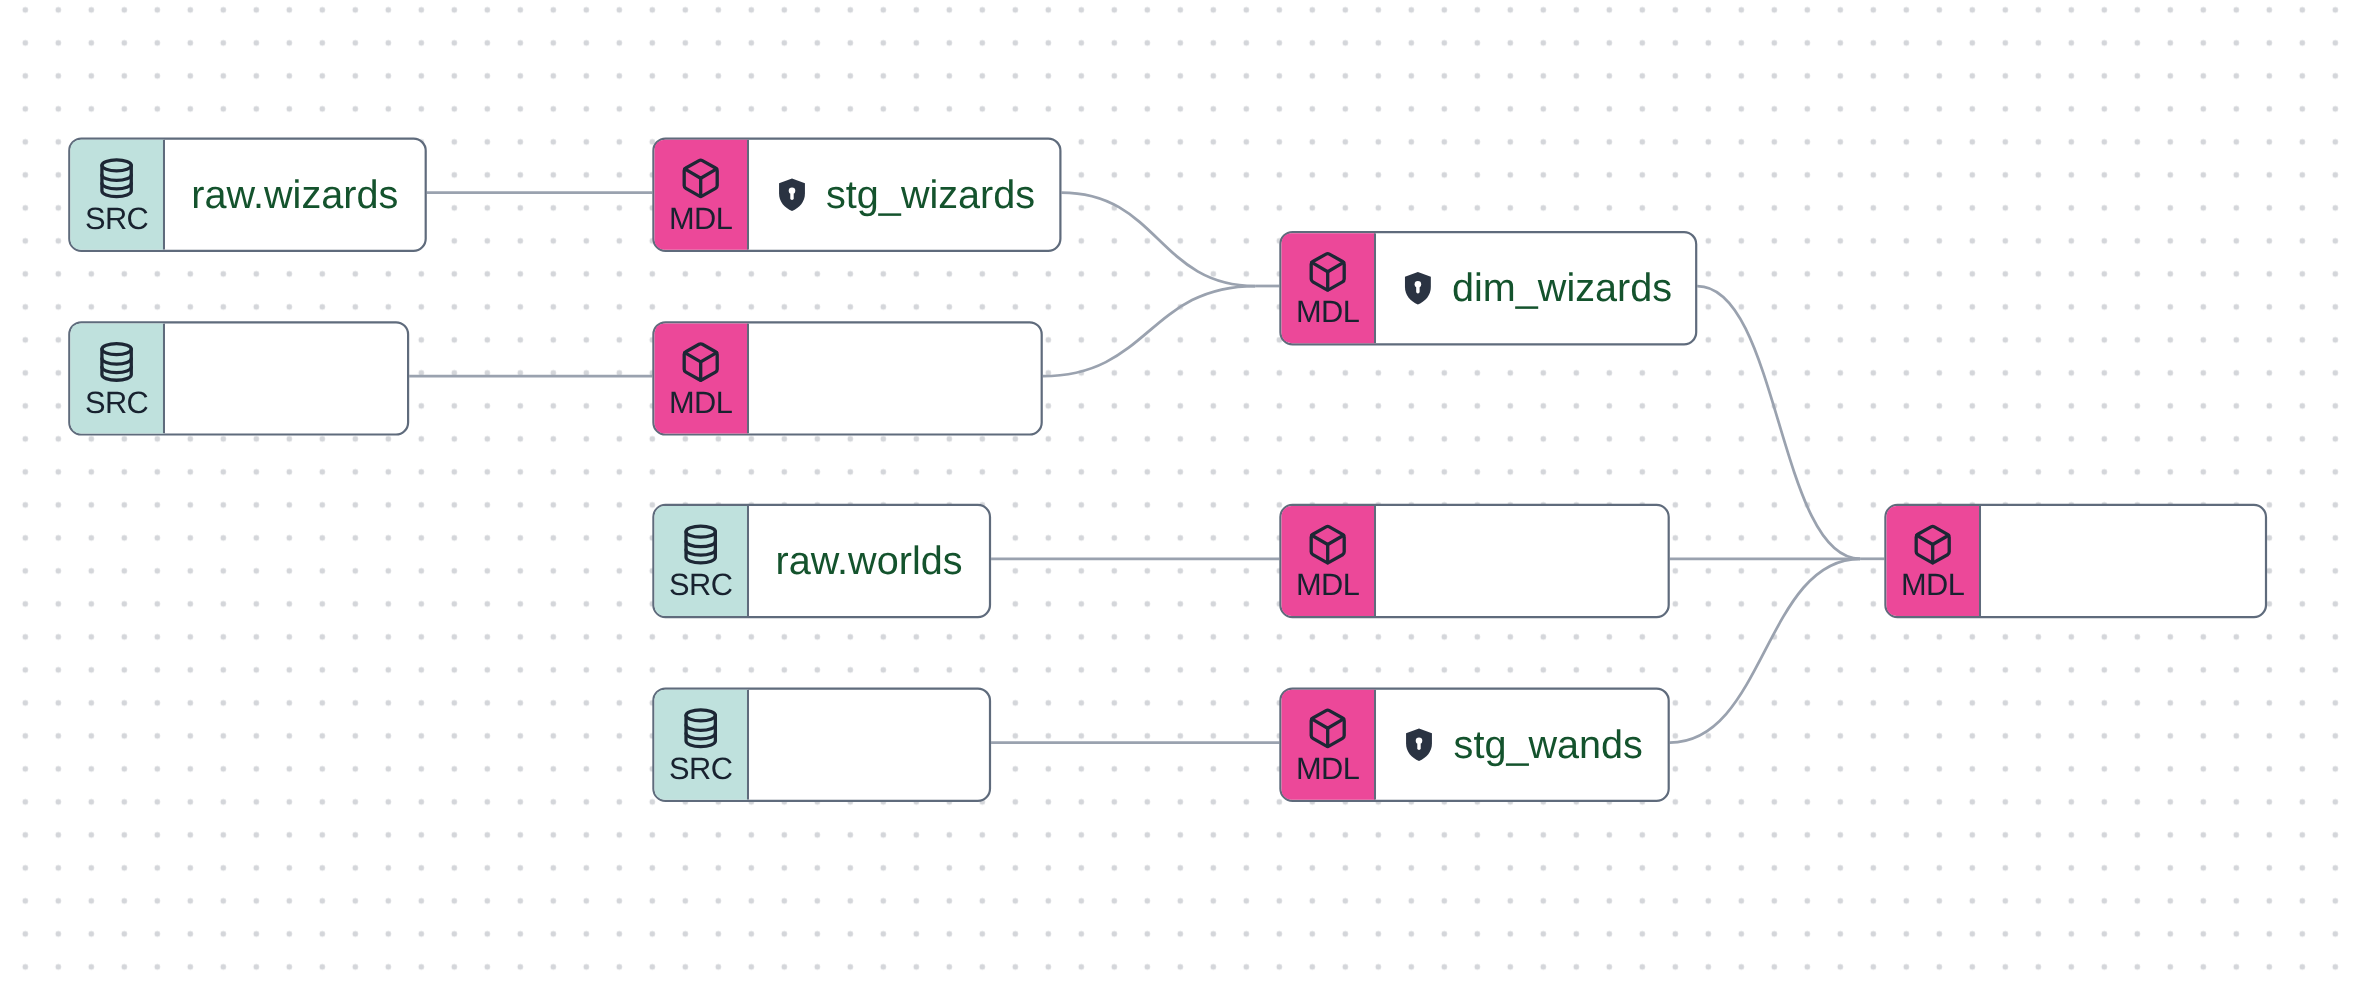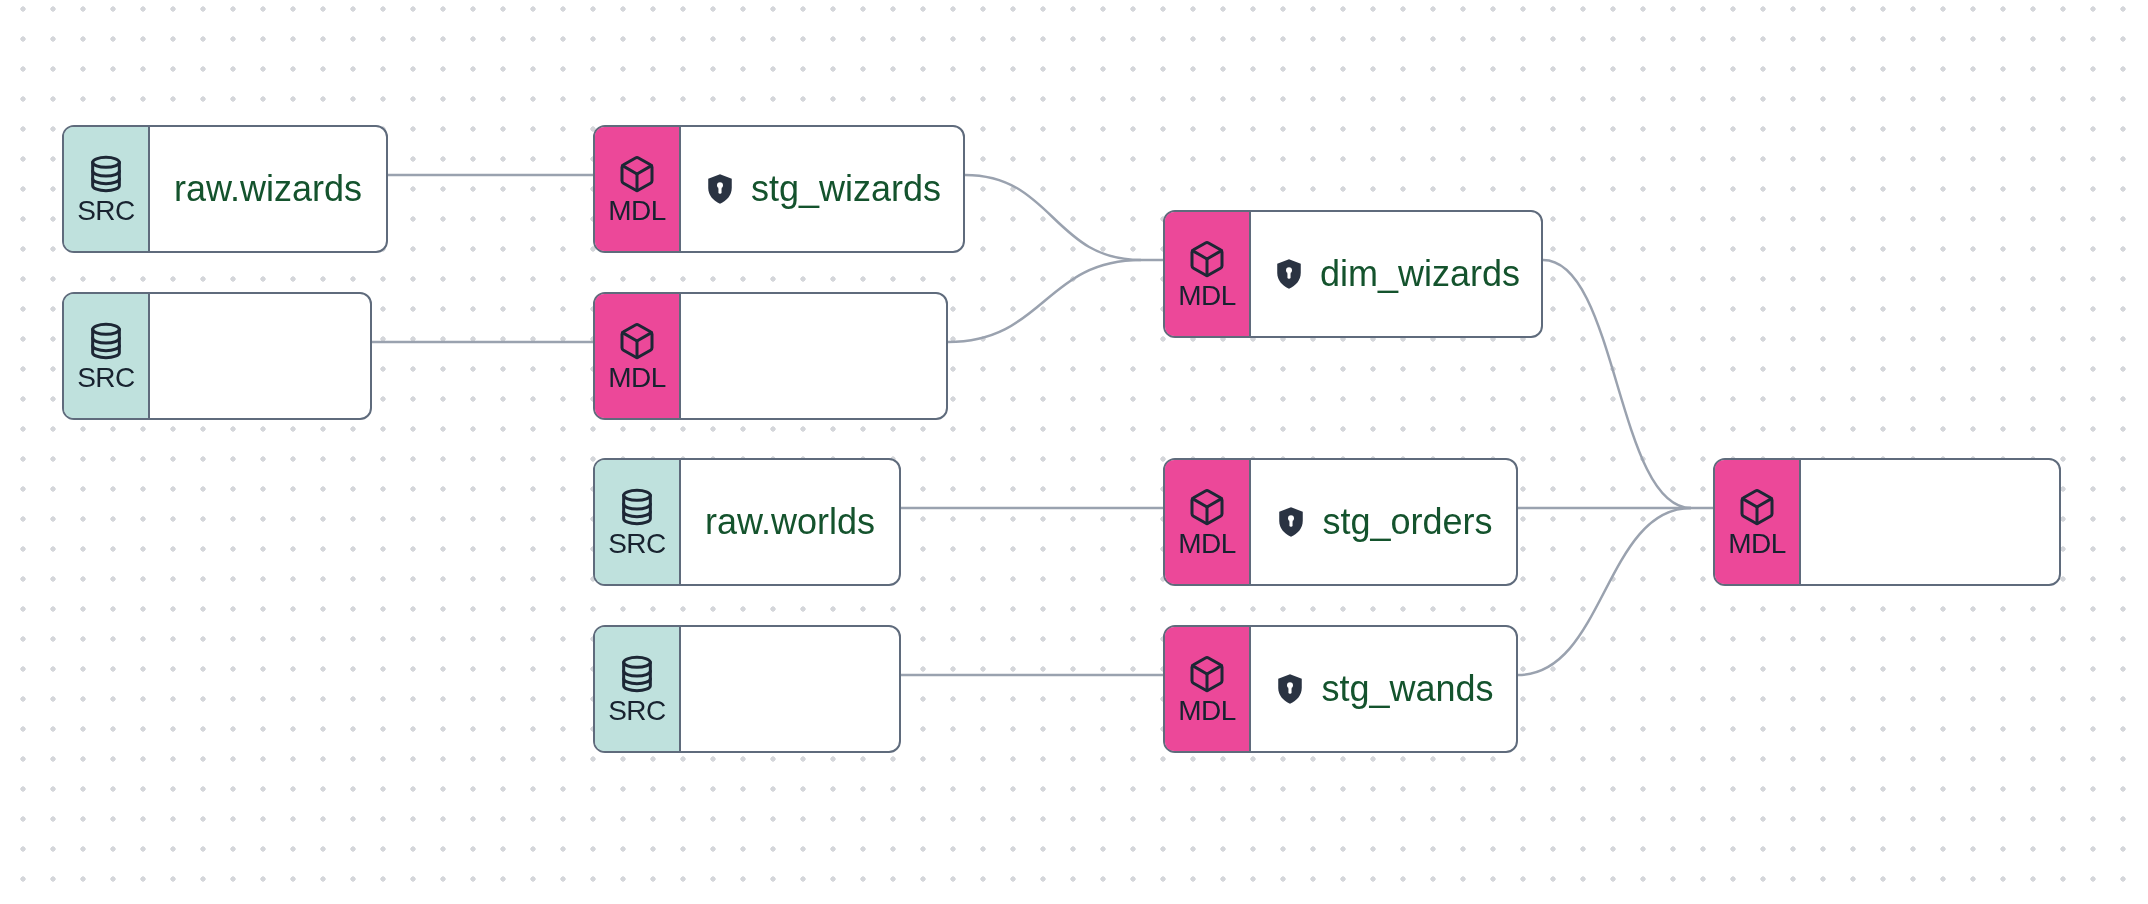--- a/index.html
+++ b/index.html
@@ -7,21 +7,21 @@
     position:relative;width:2148px;height:904px;overflow:hidden;
     background:#ffffff;
     background-image:radial-gradient(circle,#d4d6da 2.4px,transparent 2.9px);
     background-size:30px 30px;background-position:8px 24px;
     font-family:"Liberation Sans",sans-serif;
   }
   svg.edges{position:absolute;left:0;top:0;width:2148px;height:904px;display:block;}
   svg.edges path{fill:none;stroke:#9aa2af;stroke-width:2.5px;}
 
   .node{
-    position:absolute;height:128px;display:flex;box-sizing:border-box;
+    position:absolute;height:104px;display:flex;box-sizing:border-box;
     background:#ffffff;border:2.5px solid #5f6b7c;border-radius:12px;
     cursor:pointer;
   }
   .badge{
     flex:0 0 84px;width:84px;display:flex;flex-direction:column;
     align-items:center;justify-content:center;gap:3px;
     border-right:2.5px solid #5f6b7c;border-radius:9px 0 0 9px;
   }
   .kind-src .badge{background:#bfe1dd;}
   .kind-mdl .badge{background:#ec4899;}
@@ -175,65 +175,55 @@
     <div class="badge">
       <span class="icon">
   <svg viewBox="0 0 24 24" fill="none" stroke-width="1.8" stroke-linecap="round" stroke-linejoin="round">
     <path d="M21 16V8a1.8 1.8 0 0 0-.9-1.56l-7.2-4.05a1.8 1.8 0 0 0-1.8 0L3.9 6.44A1.8 1.8 0 0 0 3 8v8a1.8 1.8 0 0 0 .9 1.56l7.2 4.05a1.8 1.8 0 0 0 1.8 0l7.2-4.05A1.8 1.8 0 0 0 21 16z"></path>
     <path d="M3.3 6.95 12 12l8.7-5.05"></path>
     <path d="M12 22.1V12"></path>
   </svg>
 </span>
       <span class="badge-label">MDL</span>
     </div>
+  </div>
+
+  <div class="node kind-src n-raw_wands">
+    <div class="badge">
+      <span class="icon">
+  <svg viewBox="0 0 24 24" fill="none" stroke-width="1.8" stroke-linecap="round" stroke-linejoin="round">
+    <ellipse cx="12" cy="5" rx="8" ry="3"></ellipse>
+    <path d="M4 5v14c0 1.66 3.58 3 8 3s8-1.34 8-3V5"></path>
+    <path d="M4 10.2c0 1.66 3.58 3 8 3s8-1.34 8-3"></path>
+    <path d="M4 14.8c0 1.66 3.58 3 8 3s8-1.34 8-3"></path>
+  </svg>
+</span>
+      <span class="badge-label">SRC</span>
+    </div>
+  </div>
+
+  <div class="node kind-mdl n-stg_wands">
+    <div class="badge">
+      <span class="icon">
+  <svg viewBox="0 0 24 24" fill="none" stroke-width="1.8" stroke-linecap="round" stroke-linejoin="round">
+    <path d="M21 16V8a1.8 1.8 0 0 0-.9-1.56l-7.2-4.05a1.8 1.8 0 0 0-1.8 0L3.9 6.44A1.8 1.8 0 0 0 3 8v8a1.8 1.8 0 0 0 .9 1.56l7.2 4.05a1.8 1.8 0 0 0 1.8 0l7.2-4.05A1.8 1.8 0 0 0 21 16z"></path>
+    <path d="M3.3 6.95 12 12l8.7-5.05"></path>
+    <path d="M12 22.1V12"></path>
+  </svg>
+</span>
+      <span class="badge-label">MDL</span>
+    </div>
     <div class="body">
       <span class="icon shield-wrap">
   <svg viewBox="0 0 24 24">
     <path d="M12 1.6l8.3 3.1v6.5c0 5.3-3.5 9.2-8.3 11.2-4.8-2-8.3-5.9-8.3-11.2V4.7L12 1.6z" fill="#2a3342"></path>
     <circle cx="12" cy="9.4" r="2.1" fill="#ffffff"></circle>
     <rect x="10.9" y="10.4" width="2.2" height="5" rx="1.1" fill="#ffffff"></rect>
   </svg>
 </span>
-      <span class="label">stg_orders</span>
-    </div>
-  </div>
-
-  <div class="node kind-src n-raw_wands">
-    <div class="badge">
-      <span class="icon">
-  <svg viewBox="0 0 24 24" fill="none" stroke-width="1.8" stroke-linecap="round" stroke-linejoin="round">
-    <ellipse cx="12" cy="5" rx="8" ry="3"></ellipse>
-    <path d="M4 5v14c0 1.66 3.58 3 8 3s8-1.34 8-3V5"></path>
-    <path d="M4 10.2c0 1.66 3.58 3 8 3s8-1.34 8-3"></path>
-    <path d="M4 14.8c0 1.66 3.58 3 8 3s8-1.34 8-3"></path>
-  </svg>
-</span>
-      <span class="badge-label">SRC</span>
-    </div>
-  </div>
-
-  <div class="node kind-mdl n-stg_wands">
-    <div class="badge">
-      <span class="icon">
-  <svg viewBox="0 0 24 24" fill="none" stroke-width="1.8" stroke-linecap="round" stroke-linejoin="round">
-    <path d="M21 16V8a1.8 1.8 0 0 0-.9-1.56l-7.2-4.05a1.8 1.8 0 0 0-1.8 0L3.9 6.44A1.8 1.8 0 0 0 3 8v8a1.8 1.8 0 0 0 .9 1.56l7.2 4.05a1.8 1.8 0 0 0 1.8 0l7.2-4.05A1.8 1.8 0 0 0 21 16z"></path>
-    <path d="M3.3 6.95 12 12l8.7-5.05"></path>
-    <path d="M12 22.1V12"></path>
-  </svg>
-</span>
-      <span class="badge-label">MDL</span>
-    </div>
-    <div class="body">
-      <span class="icon shield-wrap">
-  <svg viewBox="0 0 24 24">
-    <path d="M12 1.6l8.3 3.1v6.5c0 5.3-3.5 9.2-8.3 11.2-4.8-2-8.3-5.9-8.3-11.2V4.7L12 1.6z" fill="#2a3342"></path>
-    <circle cx="12" cy="9.4" r="2.1" fill="#ffffff"></circle>
-    <rect x="10.9" y="10.4" width="2.2" height="5" rx="1.1" fill="#ffffff"></rect>
-  </svg>
-</span>
       <span class="label">stg_wands</span>
     </div>
   </div>
 
   <div class="node kind-mdl n-fct_orders">
     <div class="badge">
       <span class="icon">
   <svg viewBox="0 0 24 24" fill="none" stroke-width="1.8" stroke-linecap="round" stroke-linejoin="round">
     <path d="M21 16V8a1.8 1.8 0 0 0-.9-1.56l-7.2-4.05a1.8 1.8 0 0 0-1.8 0L3.9 6.44A1.8 1.8 0 0 0 3 8v8a1.8 1.8 0 0 0 .9 1.56l7.2 4.05a1.8 1.8 0 0 0 1.8 0l7.2-4.05A1.8 1.8 0 0 0 21 16z"></path>
     <path d="M3.3 6.95 12 12l8.7-5.05"></path>

